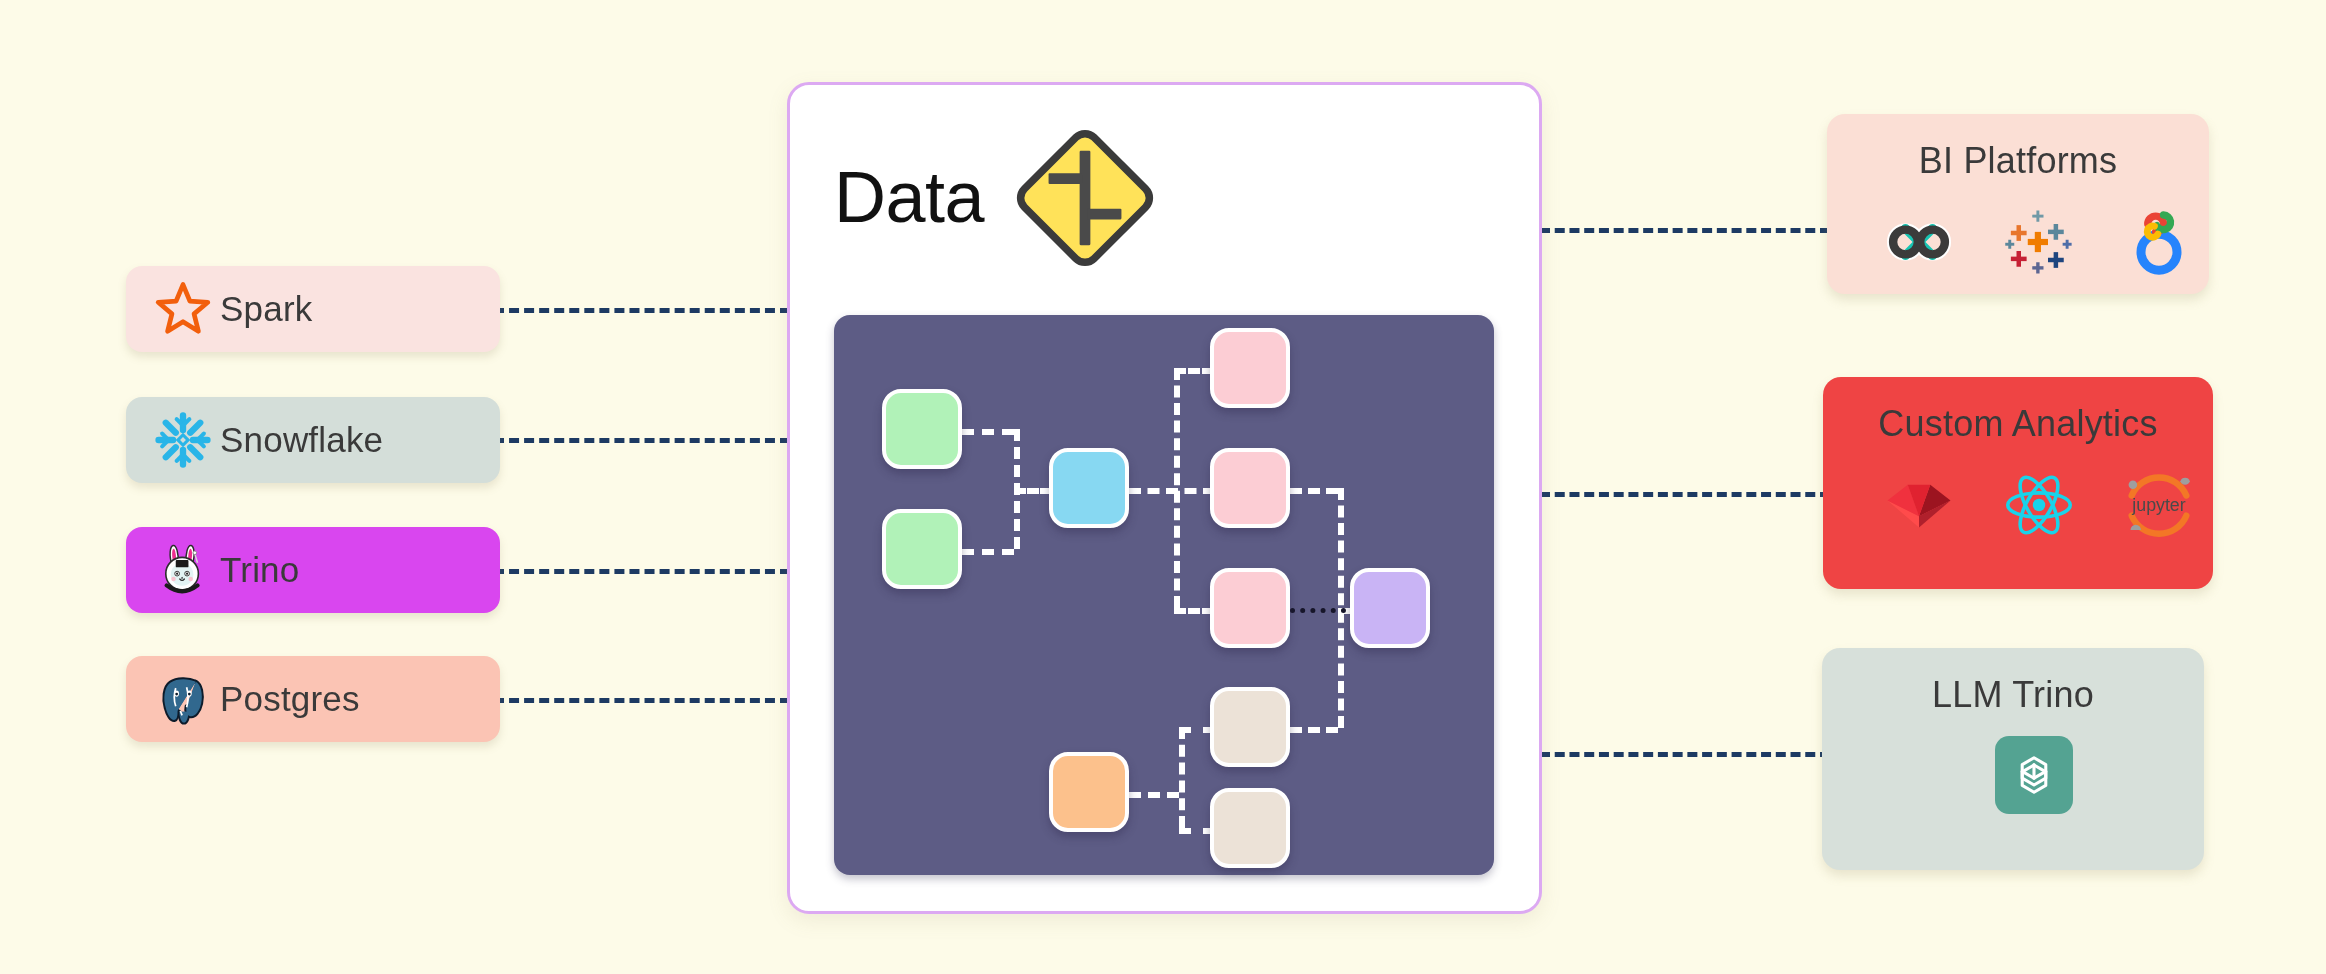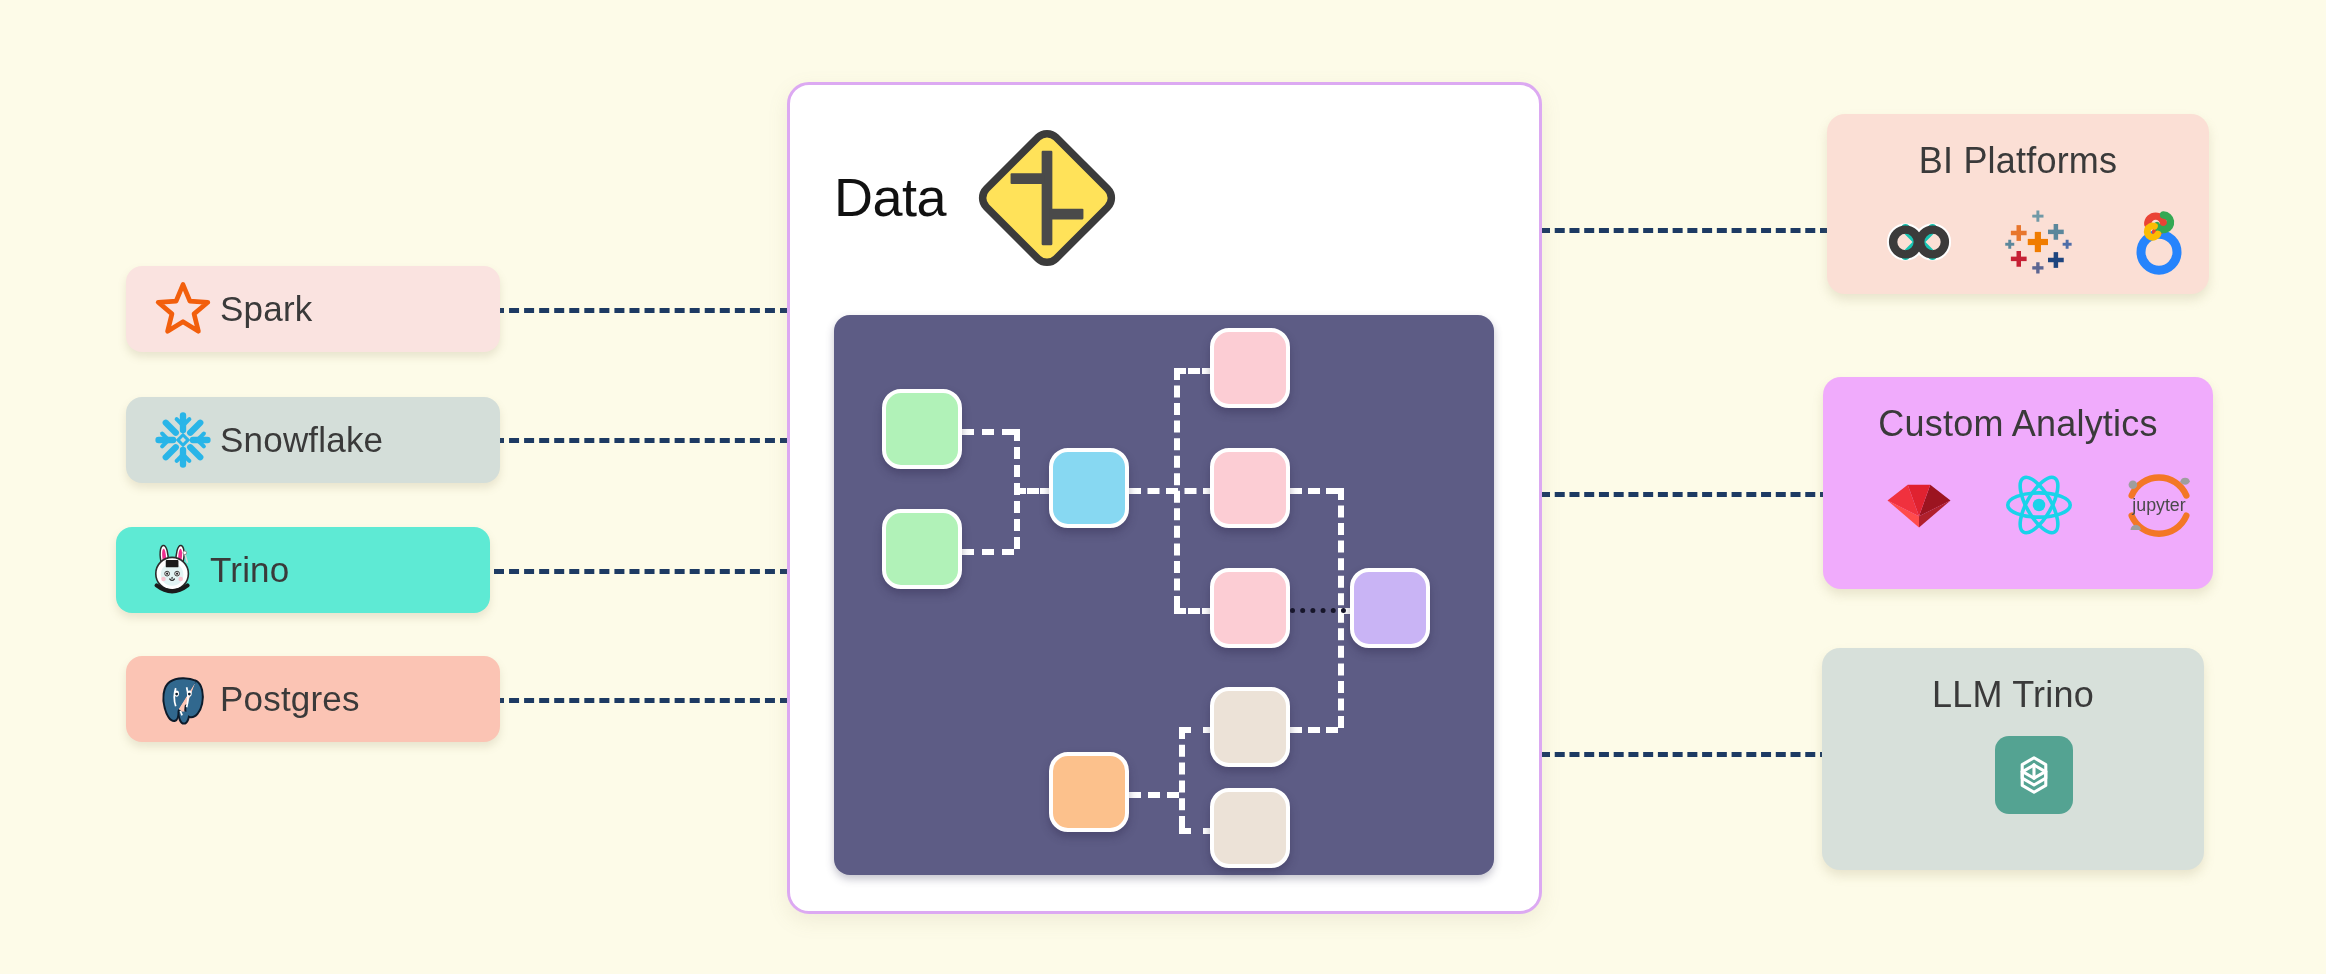--- a/index.html
+++ b/index.html
@@ -67,21 +67,21 @@
   }
   #brand {
     position: absolute;
     left: 44px; top: 38px;
     display: flex;
     align-items: center;
     gap: 26px;
   }
   #brand-text { line-height: 1.02; }
   #brand-line1 {
-    font-size: 54px;
+    font-size: 72px;
     font-weight: 400;
     color: #111;
     letter-spacing: -0.5px;
   }
   #brand-line2 {
     font-size: 58px;
     font-weight: 700;
     color: #000;
     letter-spacing: -0.8px;
   }
@@ -183,21 +183,21 @@
             <line x1="9" y1="39" x2="16" y2="32"></line>
           <line x1="55" y1="25" x2="48" y2="32"></line>
             <line x1="55" y1="39" x2="48" y2="32"></line>
         </g>
         <rect x="28" y="28" width="8" height="8" fill="none" stroke="#29b5e8" stroke-width="3.4" transform="rotate(45 32 32)"></rect>
       </svg>
     </span>
     <span class="source-label">Snowflake</span>
   </div>
 
-  <div class="source-card" style="left:116px; top:527px; background:#5eead4;">
+  <div class="source-card" style="left:126px; top:527px; background:#d946ef;">
     <span class="source-icon">
       <svg viewBox="0 0 64 64" width="58" height="58">
         <path d="M20 28 C16 14 18 6 21 5 C25 4 27 14 27 25 Z" fill="#ffffff" stroke="#2c2c2c" stroke-width="1.6"></path>
         <path d="M21.5 25 C19 15 20 9 21.5 8.5 C23.5 8 24.5 16 24.5 24 Z" fill="#ef2d8e"></path>
         <path d="M42 28 C46 14 44 6 41 5 C37 4 35 14 35 25 Z" fill="#ffffff" stroke="#2c2c2c" stroke-width="1.6"></path>
         <path d="M40.5 25 C43 15 42 9 40.5 8.5 C38.5 8 37.5 16 37.5 24 Z" fill="#ef2d8e"></path>
         <circle cx="31" cy="36" r="18" fill="#ffffff" stroke="#2c2c2c" stroke-width="1.8"></circle>
         <circle cx="31" cy="37" r="12.5" fill="#e3f4f4"></circle>
         <rect x="24" y="21" width="14" height="8" rx="1" fill="#1b1b1b"></rect>
         <circle cx="25.5" cy="36" r="2.6" fill="#ffffff" stroke="#2c2c2c" stroke-width="1"></circle>
@@ -363,21 +363,21 @@
         <svg viewBox="0 0 64 64" width="72" height="72">
           <circle cx="32" cy="41" r="16" fill="none" stroke="#2684fc" stroke-width="8"></circle>
           <path d="M22 16 a7 7 0 1 1 7 7" fill="none" stroke="#ea4335" stroke-width="6.5" stroke-linecap="round"></path>
           <path d="M36 8 a6.5 6.5 0 1 1 -6 9.5" fill="none" stroke="#34a853" stroke-width="6.5" stroke-linecap="round"></path>
           <path d="M28 18 a5 5 0 1 0 3 7" fill="none" stroke="#fbbc04" stroke-width="6" stroke-linecap="round"></path>
         </svg>
       </span>
     </div>
   </div>
 
-  <div class="target-card" style="left:1823px; top:377px; width:390px; height:212px; background:#f0abfc;">
+  <div class="target-card" style="left:1823px; top:377px; width:390px; height:212px; background:#ef4444;">
     <div class="target-title">Custom Analytics</div>
     <div class="target-icons">
       <span class="tgt-icon">
         <svg viewBox="0 0 64 64" width="72" height="72">
           <path d="M4 28 L32 42 L32 52 Z" fill="#ff4b4b"></path>
           <path d="M32 42 L60 28 L32 52 Z" fill="#b0202c"></path>
           <path d="M4 28 L22 14 L32 42 Z" fill="#f0313e"></path>
           <path d="M32 42 L42 14 L60 28 Z" fill="#9c1420"></path>
           <path d="M22 14 L32 42 L42 14 Z" fill="#e02230"></path>
         </svg>

